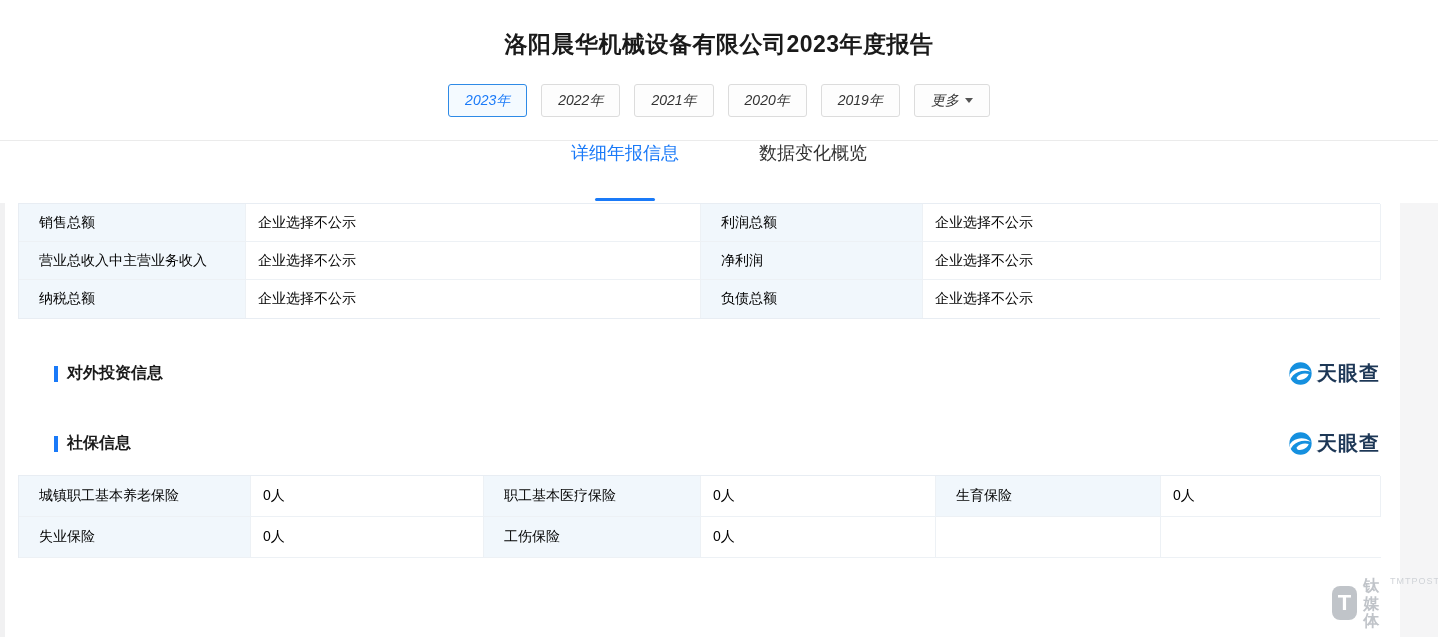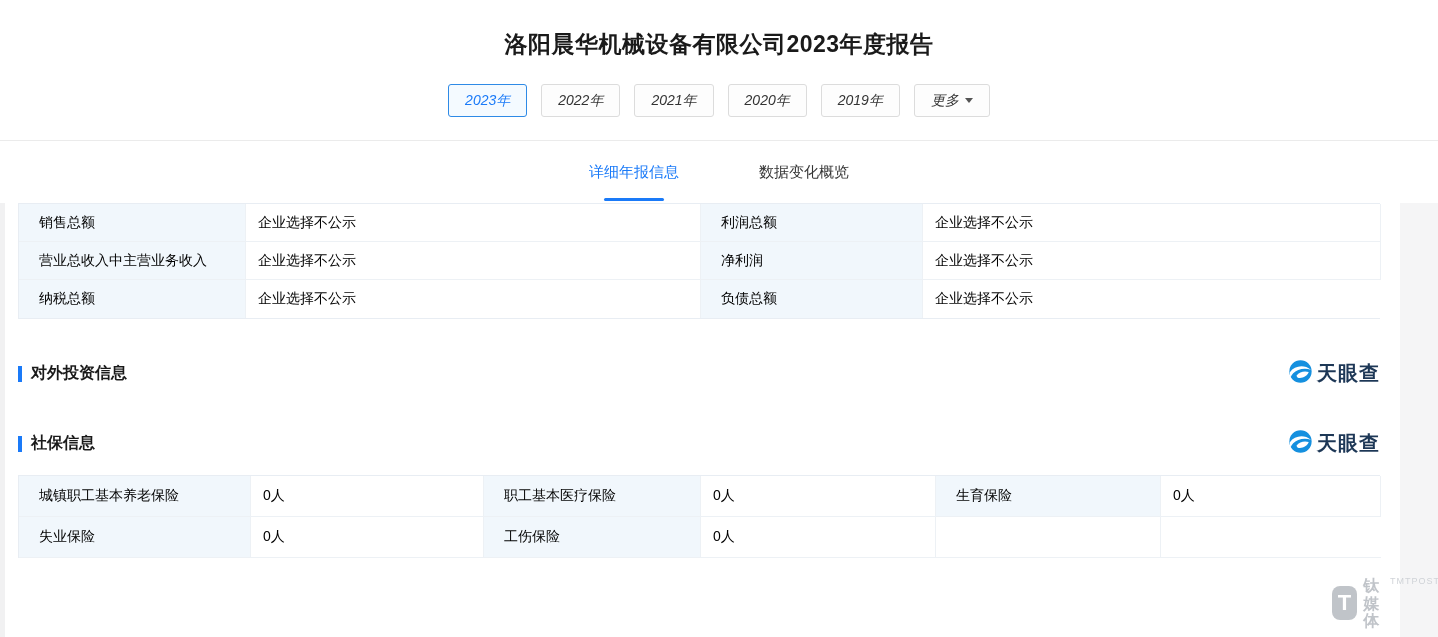--- a/index.html
+++ b/index.html
@@ -16,22 +16,22 @@
     display: inline-flex; align-items: center; justify-content: center; cursor: pointer;
     font-family: inherit; font-style: italic; }
   .year-btn.active { border-color: #2e8ae6; color: #1a7af8; background: #f4faff; }
   .caret-down { display: inline-block; width: 0; height: 0; margin-left: 6px;
     border-left: 4px solid transparent; border-right: 4px solid transparent;
     border-top: 5px solid #555; }
 
   
   .tabbar { height: 63px; border-top: 1px solid #ebebeb; display: flex;
     justify-content: center; align-items: center; gap: 72px; }
-  .nav-tab { position: relative; height: 100%; display: flex; align-items: center;
-    font-size: 15px; color: #333; cursor: pointer; padding: 0 4px; }
+  .nav-tab { position: relative; height: 100%; display: flex; align-items: flex-start;
+    font-size: 18px; color: #333; cursor: pointer; padding: 0 4px; }
   .nav-tab.active { color: #1a7af8; }
   .tab-underline { position: absolute; left: 50%; transform: translateX(-50%);
     bottom: 2px; width: 60px; height: 3px; background: #1a7af8; border-radius: 2px; }
 
   
   .content { position: relative; height: 434px; background: #fff; }
   .gutter-left { position: absolute; left: 0; top: 0; bottom: 0; width: 5px; background: #f1f1f2; }
   .gutter-right { position: absolute; left: 1400px; top: 0; bottom: 0; width: 38px; background: #f5f5f6; }
 
   .tbl { margin-left: 18px; width: 1362px; border: 1px solid #e8edf3; }
@@ -44,24 +44,24 @@
   
   .finance { display: grid; grid-template-columns: 227px 455px 222px 458px; }
   .finance .cell { height: 38px; }
   .finance .cell:nth-last-child(-n+4) { border-bottom: none; }
 
   
   .section-head { margin: 0 0 0 18px; width: 1362px; display: flex;
     justify-content: space-between; align-items: center; }
   .section-head.first { margin-top: 41px; }
   .section-head.second { margin-top: 43px; }
-  .sh-left { display: flex; align-items: center; }
+  .sh-left { display: flex; align-items: center; margin-left: 36px; }
   .accent-bar { width: 4px; height: 16px; background: #1a7af8; margin-right: 9px; }
   .sh-title { font-size: 16px; font-weight: 700; color: #1a1a1a; }
-  .tyc-logo { display: flex; gap: 5px; text-decoration: none; cursor: pointer; }
+  .tyc-logo { display: flex; align-items: center; gap: 5px; text-decoration: none; cursor: pointer; }
   .tyc-text { font-size: 20px; font-weight: 700; color: #1d3756; letter-spacing: 1px; }
 
   
   .inv { margin-top: 24px; display: grid; grid-template-columns: 61px 656px 645px; }
   .inv .hcell { height: 36px; background: #eaf3fb; border-bottom: 1px solid #e3eaf2;
     display: flex; align-items: center; font-size: 14px; color: #333; }
   .inv .h-no { padding-left: 20px; }
   .inv .h-center { justify-content: center; }
   .inv .cell { height: 43px; border-bottom: none; }
   .inv .c-no { justify-content: center; padding-left: 0; }

